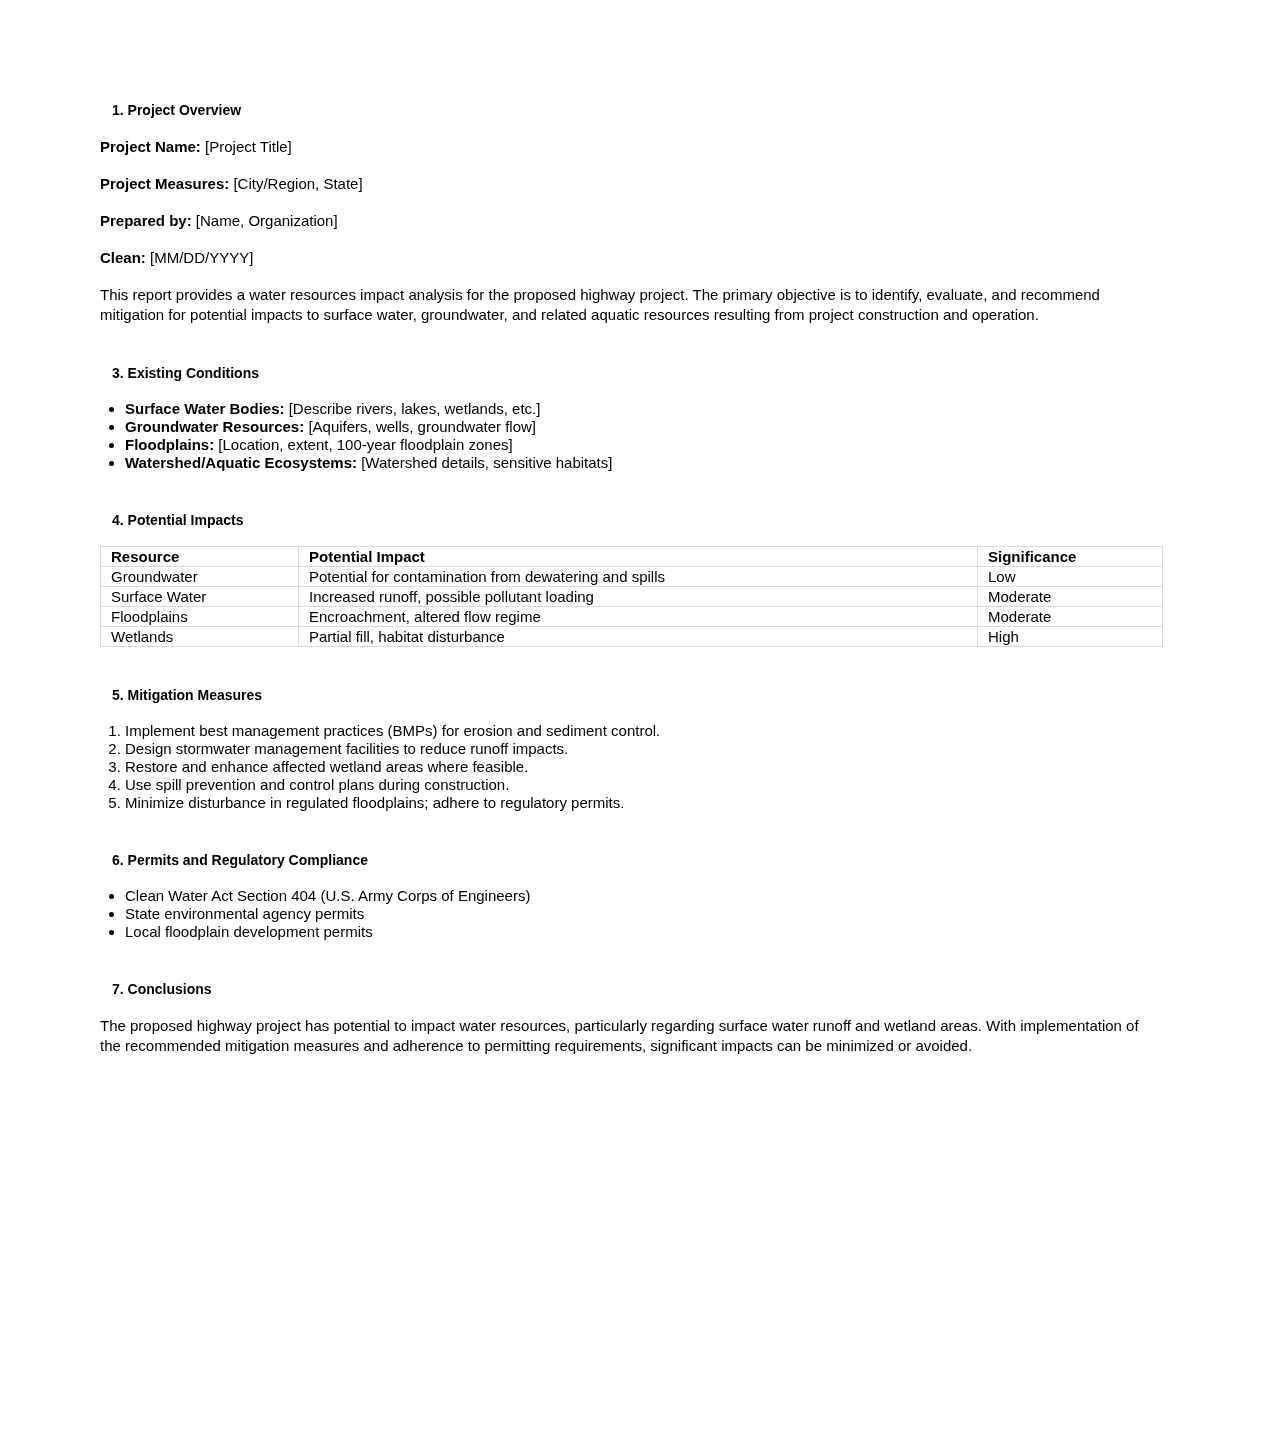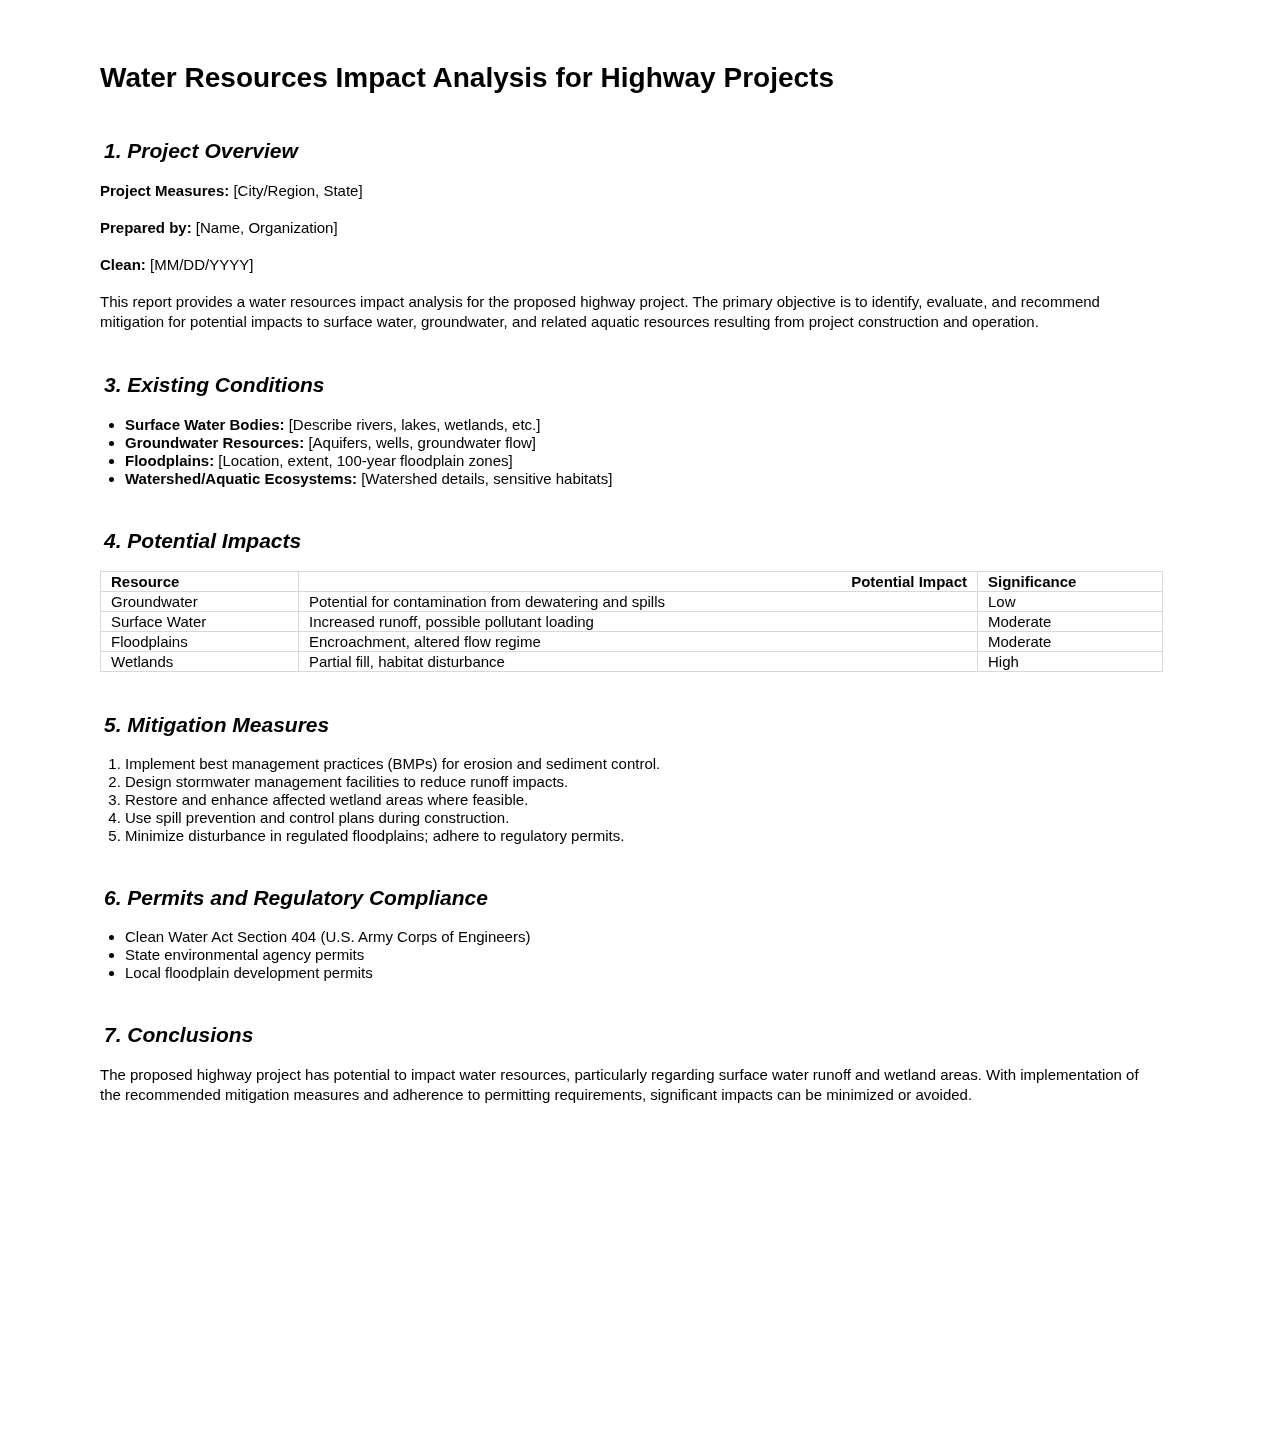--- a/index.html
+++ b/index.html
@@ -16,25 +16,24 @@
     margin: 0 auto;
     padding: 62px 0 150px;
   }
   h1 {
     font-size: 28px;
     font-weight: bold;
     margin: 0 0 44px;
     line-height: 1.15;
   }
   h2 {
-    font-size: 21px;
+    font-size: 14px;
     font-weight: bold;
-    margin: 40px 4px 18px;
+    margin: 40px 12px 18px;
     line-height: 1.2;
-    font-style: italic;
   }
   p {
     margin: 17px 0;
     line-height: 20px;
   }
   ul, ol {
     margin: 16px 0;
     padding-left: 25px;
   }
   li {
@@ -49,32 +48,32 @@
   th, td {
     border: 1px solid #d9d9d9;
     padding: 0 10px;
     text-align: left;
     vertical-align: top;
     line-height: 19px;
     font-size: 15px;
   }
   th { font-weight: bold; }
   .col-resource   { width: 198px; }
-  .col-impact     { width: auto; text-align: right; }
+  .col-impact     { width: auto; }
   .col-significance { width: 185px; }
 </style>
 </head>
 <body>
 
 <article class="doc">
 
-  <h1>Water Resources Impact Analysis for Highway Projects</h1>
 
   <section>
     <h2>1. Project Overview</h2>
+    <p class="field"><strong>Project Name:</strong><span> [Project Title]</span></p>
     <p class="field"><strong>Project Measures:</strong><span> [City/Region, State]</span></p>
     <p class="field"><strong>Prepared by:</strong><span> [Name, Organization]</span></p>
     <p class="field"><strong>Clean:</strong><span> [MM/DD/YYYY]</span></p>
   </section>
 
   <section>
     <p>This report provides a water resources impact analysis for the proposed highway project. The primary objective is to identify, evaluate, and recommend mitigation for potential impacts to surface water, groundwater, and related aquatic resources resulting from project construction and operation.</p>
   </section>
 
   <section>

